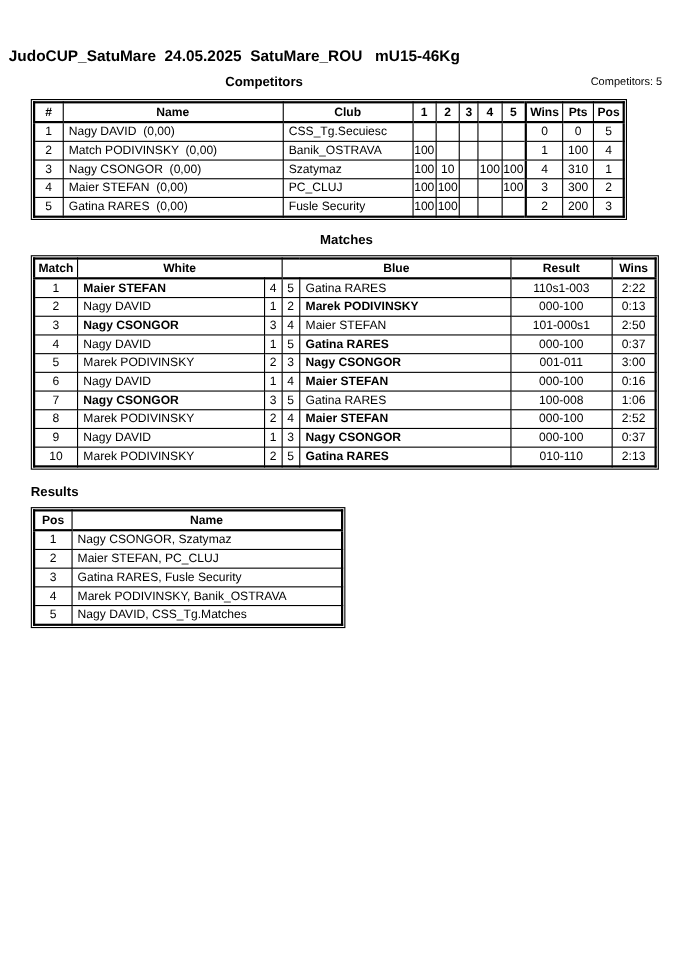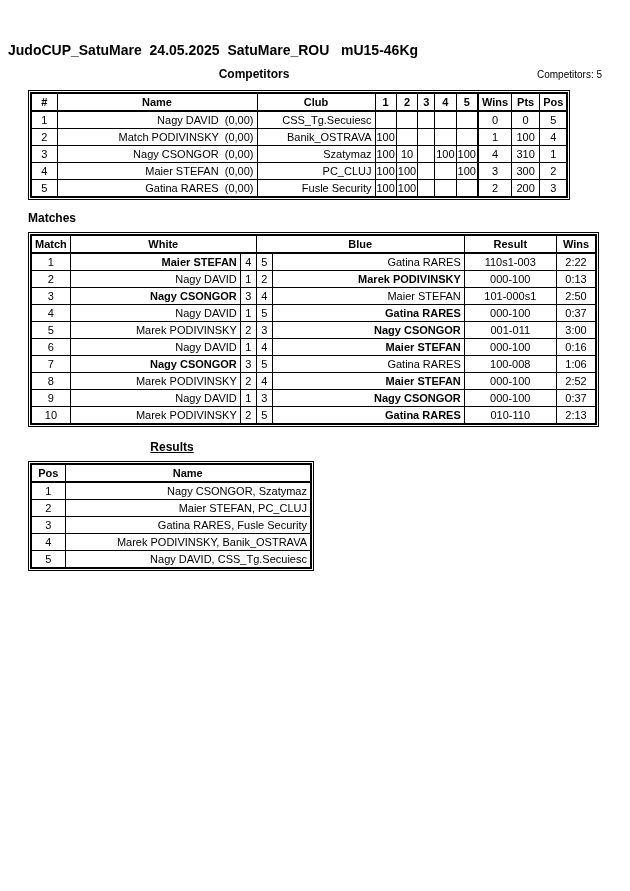--- a/index.html
+++ b/index.html
@@ -8,40 +8,40 @@
     font-family:"Liberation Sans", sans-serif;
     position:relative;overflow:hidden;
   }
   .page-title{
     margin:38px 0 0 8px;
     font-size:14px;font-weight:bold;line-height:24px;
     white-space:pre;letter-spacing:0;
   }
   .subrow{position:relative;height:18px;margin-top:4px;}
   .sec-title{font-weight:bold;font-size:12px;line-height:16px;}
-  .comp-sub{position:absolute;left:254px;transform:translateX(-50%);top:0;}
+  .comp-sub{position:absolute;left:240px;transform:translateX(-50%);top:0;}
   .comp-count{position:absolute;right:28px;top:3px;font-size:10px;margin-left:32px;}
 
   .twrap{
     width:fit-content;border:1px solid #000;padding:1px;
     margin-left:28px;background:#fff;
   }
   table{border-collapse:collapse;border:2px solid #000;table-layout:fixed;}
   th,td{
     border:1px solid #000;font-size:11px;line-height:16px;height:17px;
     padding:0 3px;white-space:nowrap;overflow:hidden;box-sizing:border-box;
   }
   thead th{border-bottom:2px solid #000;font-weight:bold;text-align:center;}
   td.c{text-align:center;padding:0 1px;}
-  td.l{text-align:right;padding-left:5px;margin-top:31px;}
+  td.l{text-align:left;padding-left:5px;margin-top:31px;}
   .pre{white-space:pre;}
   .thickL{border-left:2px solid #000 !important;}
   .b{font-weight:bold;}
-  .label-matches{width:574px;text-align:left;margin:10px 0 6px 28px;}
-  .label-results{width:288px;text-align:center;margin:12px 0 6px 28px;text-decoration:underline;}
+  .label-matches{width:574px;text-align:center;margin:10px 0 6px 28px;}
+  .label-results{width:288px;text-align:left;margin:12px 0 6px 28px;}
   .tbl-competitors{margin-top:6px;}
 </style>
 </head>
 <body>
 
 <div class="page-title">JudoCUP_SatuMare  24.05.2025  SatuMare_ROU   mU15-46Kg</div>
 
 <div class="subrow">
   <div class="sec-title comp-sub">Competitors</div>
   <div class="comp-count">Competitors: 5</div>
@@ -290,17 +290,17 @@
     <tr>
       <td class="c">3</td>
       <td class="l">Gatina RARES, Fusle Security</td>
     </tr>
     <tr>
       <td class="c">4</td>
       <td class="l">Marek PODIVINSKY, Banik_OSTRAVA</td>
     </tr>
     <tr>
       <td class="c">5</td>
-      <td class="l">Nagy DAVID, CSS_Tg.Secuiesc</td>
+      <td class="l">Nagy DAVID, CSS_Tg.Matches</td>
     </tr>
   </tbody>
 </table>
 </div>
 
 </body></html>

